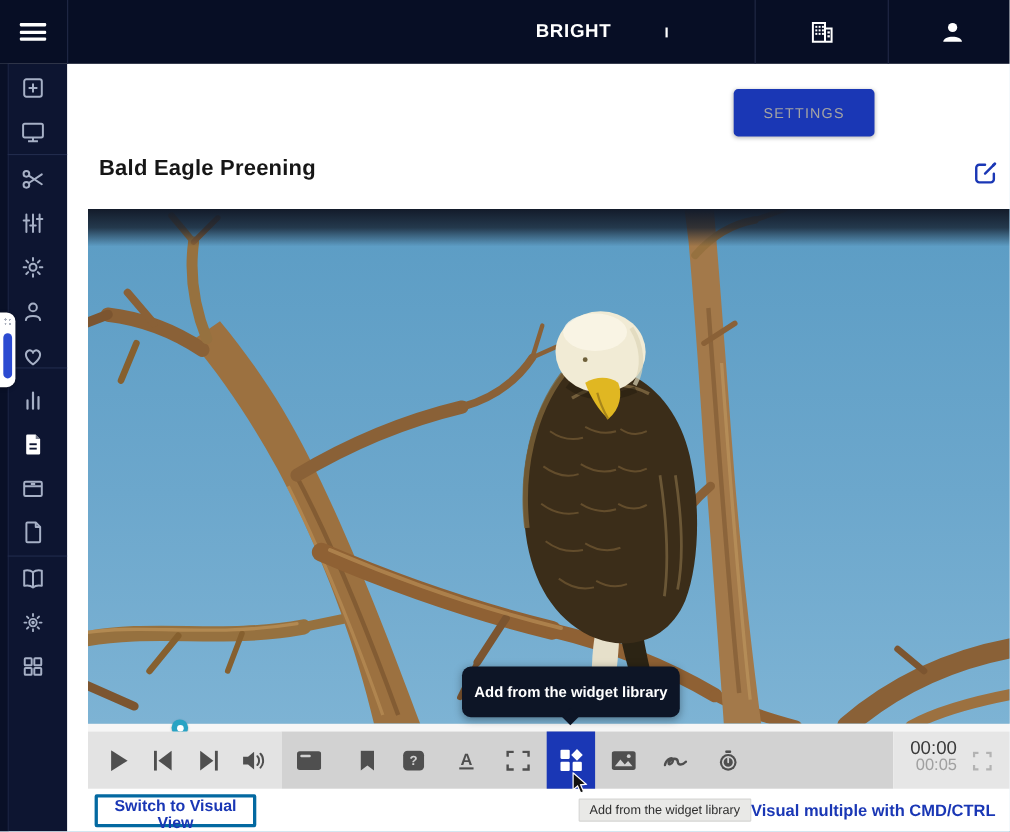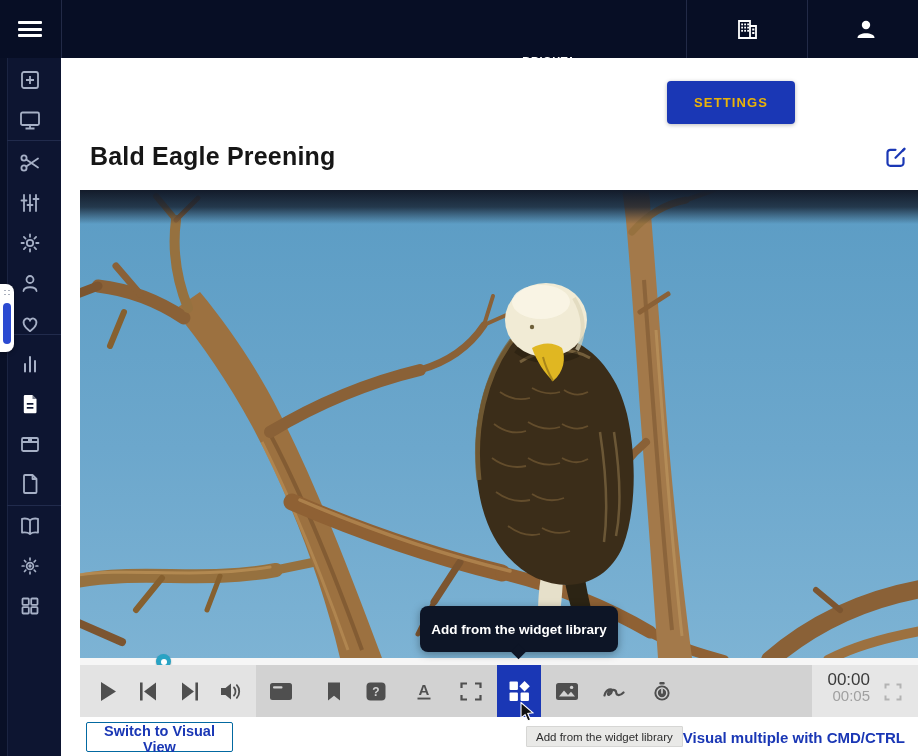--- a/index.html
+++ b/index.html
@@ -4,44 +4,44 @@
 <style>
   * { margin:0; padding:0; box-sizing:border-box; }
   body { background:#ffffff; font-family:"Liberation Sans", sans-serif; }
   .screen { position:relative; width:918px; height:756px; background:#ffffff; overflow:hidden; }
 
   
   .topbar { position:absolute; left:0; top:0; width:918px; height:58px; background:#070e25; }
   .topbar .vdiv { position:absolute; top:0; width:1px; height:58px; background:#222a47; }
   .hamburger { position:absolute; left:18px; top:21px; width:24px; height:16px; cursor:pointer; }
   .hamburger span { display:block; height:3px; background:#ffffff; border-radius:1px; margin-bottom:3.5px; }
-  .logo { position:absolute; left:487px; top:0; width:120px; height:58px; display:flex; align-items:center; justify-content:center; color:#ffffff; font-size:11px; font-weight:bold; letter-spacing:0.6px;margin-top:32px; }
+  .logo { position:absolute; left:487px; top:0; width:120px; height:58px; display:flex; align-items:center; justify-content:space-between; color:#ffffff; font-size:17px; font-weight:bold; letter-spacing:0.6px; }
   .logo .sliver { display:inline-block; width:2px; height:9px; background:#ffffff; margin-left:1.5px; }
   .topbar-icon { position:absolute; width:24px; height:24px; color:#ffffff; cursor:pointer; }
 
   
   .sidebar { position:absolute; left:0; top:58px; width:61px; height:698px; background:#0d1531; }
   .sidebar .edge { position:absolute; left:0; top:0; width:7px; height:698px; background:#091027; }
   .sidebar .vline { position:absolute; left:7px; top:0; width:1px; height:698px; background:#1b2442; }
   .sidebar .hline { position:absolute; left:7px; width:54px; height:1px; background:#212b4c; }
   .side-icon { position:absolute; left:18px; width:24px; height:24px; color:#a6b0c6; cursor:pointer; }
   .side-icon.active { color:#ffffff; }
 
   
   .flap { position:absolute; left:0; top:284px; width:14px; height:68px; background:#ffffff; border-radius:0 8px 8px 0; box-shadow:0 1px 4px rgba(0,0,0,.35); }
   .flap .dots { position:absolute; left:3px; top:5px; width:8px; height:10px;
     background:radial-gradient(circle 1px at 2px 1.5px,#aab0bd 99%,transparent), radial-gradient(circle 1px at 6px 1.5px,#aab0bd 99%,transparent),
                radial-gradient(circle 1px at 2px 5.5px,#aab0bd 99%,transparent), radial-gradient(circle 1px at 6px 5.5px,#aab0bd 99%,transparent); }
   .flap .pill { position:absolute; left:3px; top:19px; width:8px; height:41px; background:#2b4ad1; border-radius:4px; }
 
   
-  .btn { position:absolute; top:81px; height:43px; background:#1a37b5; color:#eab308; border:none; border-radius:4px; font-family:"Liberation Sans",sans-serif; font-size:13px; font-weight:bold; letter-spacing:1.1px; cursor:pointer; box-shadow:0 1px 4px rgba(0,0,0,.28); }
+  .btn { position:absolute; top:81px; height:43px; background:#1a37b5; color:#a3a3a3; border:none; border-radius:4px; font-family:"Liberation Sans",sans-serif; font-size:13px; font-weight:normal; letter-spacing:1.1px; cursor:pointer; box-shadow:0 1px 4px rgba(0,0,0,.28); }
   .btn.settings { left:667px; width:128px; }
   .btn.share { left:811px; width:102px; }
-  .page-title { position:absolute; left:90px; top:142px; font-size:25px; font-weight:600; color:#161616; letter-spacing:0.2px; }
+  .page-title { position:absolute; left:90px; top:142px; font-size:20px; font-weight:600; color:#161616; letter-spacing:0.2px; }
   .edit-icon { position:absolute; left:884px; top:145px; width:24px; height:24px; color:#1a37b5; cursor:pointer; }
 
   
   .video { position:absolute; left:80px; top:190px; width:838px; height:468px; overflow:hidden; background:#66a4c9; }
   .video svg { display:block; width:838px; height:468px; }
 
   
   .seek { position:absolute; left:80px; top:658px; width:838px; height:7px; background:#f6f6f6; cursor:pointer; }
   .scrubber { position:absolute; left:156px; top:654px; width:15px; height:15px; border-radius:50%; background:#29a3c4; box-shadow:0 1px 2px rgba(0,0,0,.3); cursor:pointer; }
   .scrubber::after { content:""; position:absolute; left:4.5px; top:4.5px; width:6px; height:6px; border-radius:50%; background:#ffffff; }
@@ -58,21 +58,21 @@
   .fs-icon { position:absolute; left:884px; top:683px; width:18px; height:18px; color:#b3b3b3; cursor:pointer; }
 
   
   .wtooltip { position:absolute; left:420px; top:606px; width:198px; height:46px; background:#0d1526; border-radius:8px; color:#ffffff; font-size:13.5px; font-weight:600; display:flex; align-items:center; justify-content:center; box-shadow:0 2px 8px rgba(0,0,0,.35); }
   .wtooltip::after { content:""; position:absolute; left:93px; bottom:-5px; width:11px; height:11px; background:#0d1526; transform:rotate(45deg); }
 
   
   .cursor { position:absolute; left:520px; top:702px; width:14px; height:21px; pointer-events:none; }
 
   
-  .switch-btn { position:absolute; left:86px; top:722px; width:147px; height:30px; background:#ffffff; border:1px solid #0369a1; border-radius:2px; color:#1a37b5; font-family:"Liberation Sans",sans-serif; font-size:14.5px; font-weight:600; cursor:pointer; }
+  .switch-btn { position:absolute; left:86px; top:722px; width:147px; height:30px; background:#ffffff; border:3px solid #0369a1; border-radius:2px; color:#1a37b5; font-family:"Liberation Sans",sans-serif; font-size:14.5px; font-weight:600; cursor:pointer; }
   .native-tip { position:absolute; left:526px; top:726px; height:21px; padding:0 9px; background:#e9e9e7; border:1px solid #d6d6d4; display:flex; align-items:center; font-size:11.5px; color:#2e2e2e; border-radius:1px; }
   .multi-hint { position:absolute; right:13px; top:729px; font-size:15px; font-weight:600; color:#1a37b5; }
 </style>
 </head>
 <body>
 
 <div class="screen">
 
   <div class="topbar">
     <div class="vdiv" style="left:61px"></div>

